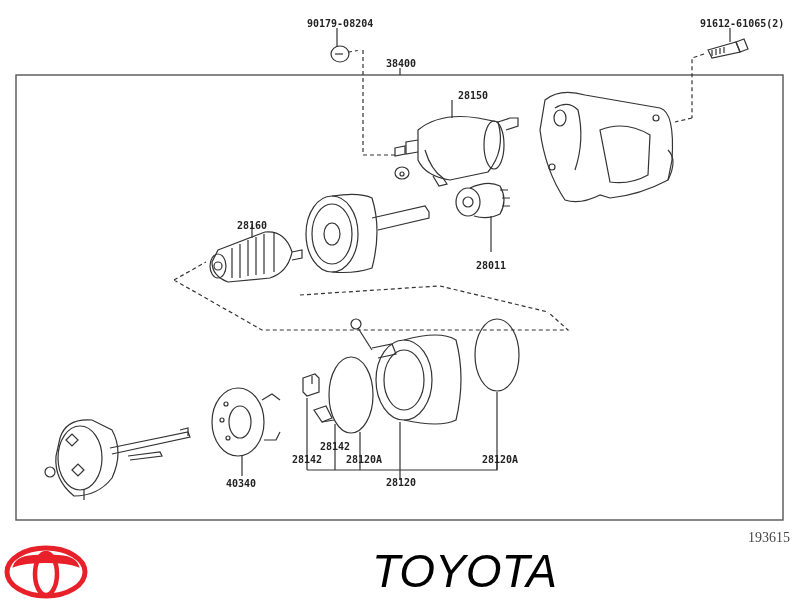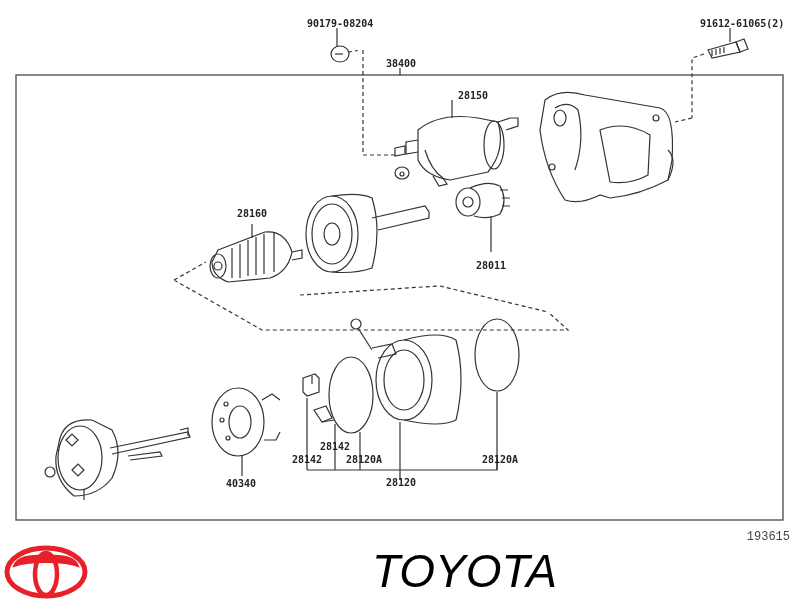--- a/index.html
+++ b/index.html
@@ -1,19 +1,19 @@
 <!DOCTYPE html>
 <html><head>
   <meta charset="utf-8">
   <style>
     html,body{margin:0;padding:0;background:#fff;}
     body{width:800px;height:600px;position:relative;overflow:hidden;font-family:"DejaVu Sans Mono","Liberation Mono",monospace;}
     .lbl{position:absolute;font-size:10px;font-weight:bold;color:#222;white-space:nowrap;letter-spacing:0px;}
     svg.diag{position:absolute;left:0;top:0;}
-    .figid{position:absolute;right:10px;top:530px;font-family:Liberation Mono, monospace;font-size:12px;color:#444;}
+    .figid{position:absolute;right:10px;top:530px;font-family:Liberation Serif, serif;font-size:14px;color:#444;}
     .brand{position:absolute;left:372px;top:548px;font-family:"Liberation Sans",sans-serif;font-size:46px;color:#000;letter-spacing:0px;line-height:46px;font-style:italic;}
     .logo{position:absolute;left:2px;top:544px;}
   </style>
 </head>
 <body>
 
 <svg class="diag" width="800" height="600" viewBox="0 0 800 600" fill="none" stroke="#333" stroke-width="1.2">
 
   <rect x="16" y="75" width="767" height="445" stroke="#555" stroke-width="1.4"></rect>
 
@@ -131,21 +131,21 @@
     <path d="M66 440 l6 -6 l6 6 l-6 6 z M72 470 l6 -6 l6 6 l-6 6 z"></path>
     <circle cx="50" cy="472" r="5"></circle>
     <line x1="84" y1="490" x2="84" y2="500"></line>
   </g>
 </svg>
 
 <div class="lbl" style="left:307px;top:18px;">90179-08204</div>
 <div class="lbl" style="left:700px;top:18px;">91612-61065(2)</div>
 <div class="lbl" style="left:386px;top:58px;">38400</div>
 <div class="lbl" style="left:438px;top:90px;margin-left:20px;">28150</div>
-<div class="lbl" style="left:237px;top:208px;">28160</div>
+<div class="lbl" style="left:237px;top:220px;">28160</div>
 <div class="lbl" style="left:476px;top:260px;">28011</div>
 <div class="lbl" style="left:226px;top:478px;">40340</div>
 <div class="lbl" style="left:320px;top:441px;">28142</div>
 <div class="lbl" style="left:292px;top:454px;">28142</div>
 <div class="lbl" style="left:346px;top:454px;">28120A</div>
 <div class="lbl" style="left:482px;top:454px;">28120A</div>
 <div class="lbl" style="left:386px;top:477px;text-align:right;">28120</div>
 
 <div class="figid">193615</div>
 

